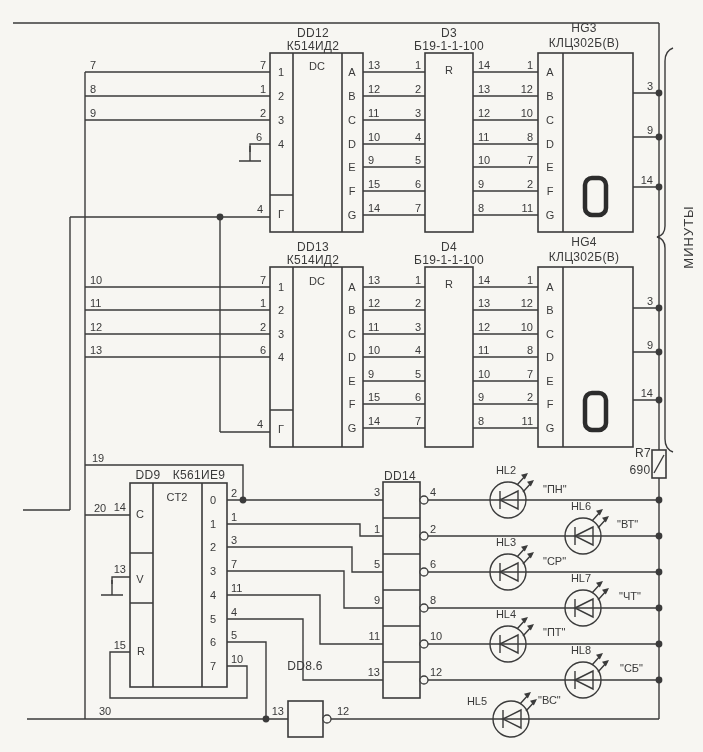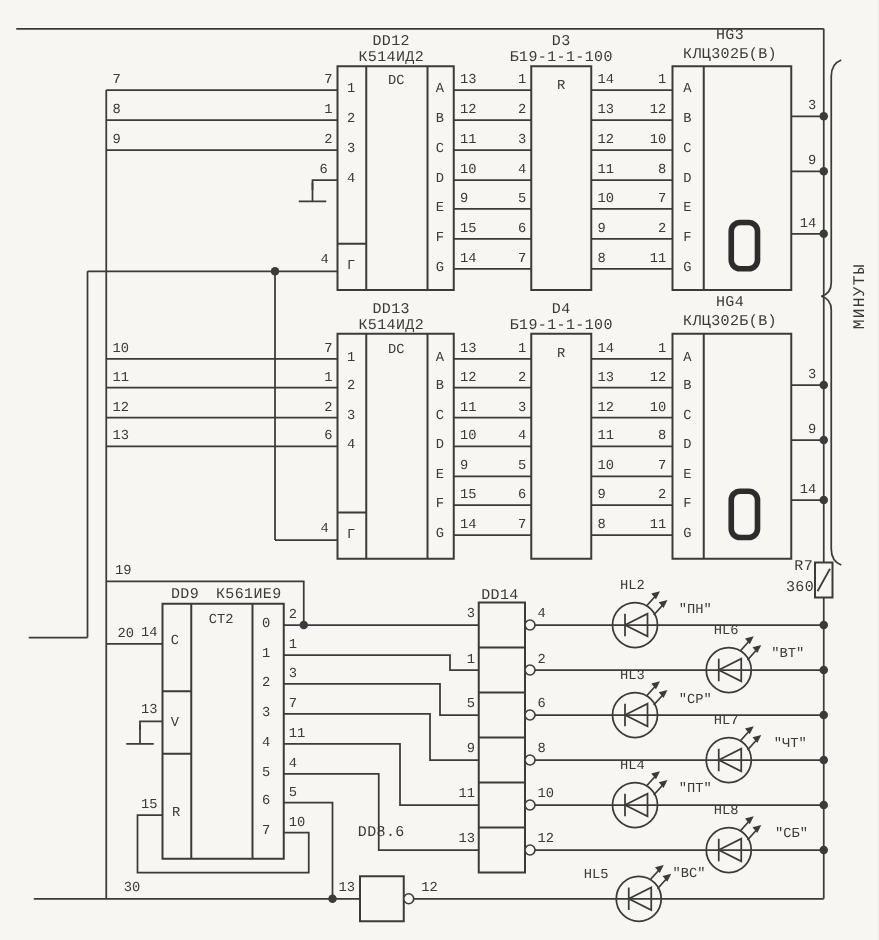--- a/index.html
+++ b/index.html
@@ -1,21 +1,21 @@
 <!DOCTYPE html>
 <html style="--bg: #f7f6f2; --line: #3b3b3b; --txt: #3a3a3a;"><head>
 <meta charset="utf-8">
 <style>
   html,body{margin:0;padding:0;background:#e9e9e7;}
   .page{
     position:relative;
     width:703px;height:752px;
     background:var(--bg,#f7f6f2);
     overflow:hidden;
-    font-family:Liberation Mono, monospace;
+    font-family:Liberation Sans, sans-serif;
     color:var(--txt,#3a3a3a);
     border-right:1px solid #c9c9c5;
   }
   .lab{
     position:absolute;
     font-size:11px;
     line-height:1;
     white-space:nowrap;
     color:var(--txt,#3a3a3a);
   }
@@ -155,21 +155,21 @@
   <div class="lab ac t" style="left:313px;top:260px">К514ИД2</div>
   <div class="lab ac t" style="left:449px;top:247px">D4</div>
   <div class="lab ac t" style="left:449px;top:260px">Б19-1-1-100</div>
   <div class="lab ac t" style="left:584px;top:242px">HG4</div>
   <div class="lab ac t" style="left:584px;top:257px">КЛЦ302Б(В)</div>
   <div class="lab ac t" style="left:148px;top:475px">DD9</div>
   <div class="lab ac t" style="left:199px;top:475px">К561ИЕ9</div>
   <div class="lab ac t" style="left:400px;top:476px">DD14</div>
   <div class="lab ac t" style="left:305px;top:666px">DD8.6</div>
   <div class="lab ac t" style="left:643px;top:453px">R7</div>
-  <div class="lab ac t" style="left:640px;top:470px">360</div>
+  <div class="lab ac t" style="left:640px;top:470px">690</div>
 
   <div class="lab ac" style="left:506px;top:470px">HL2</div>
   <div class="lab al" style="left:543px;top:489px">"ПН"</div>
   <div class="lab ac" style="left:581px;top:506px">HL6</div>
   <div class="lab al" style="left:617px;top:524px">"ВТ"</div>
   <div class="lab ac" style="left:506px;top:542px">HL3</div>
   <div class="lab al" style="left:543px;top:561px">"СР"</div>
   <div class="lab ac" style="left:581px;top:578px">HL7</div>
   <div class="lab al" style="left:619px;top:596px">"ЧТ"</div>
   <div class="lab ac" style="left:506px;top:614px">HL4</div>

